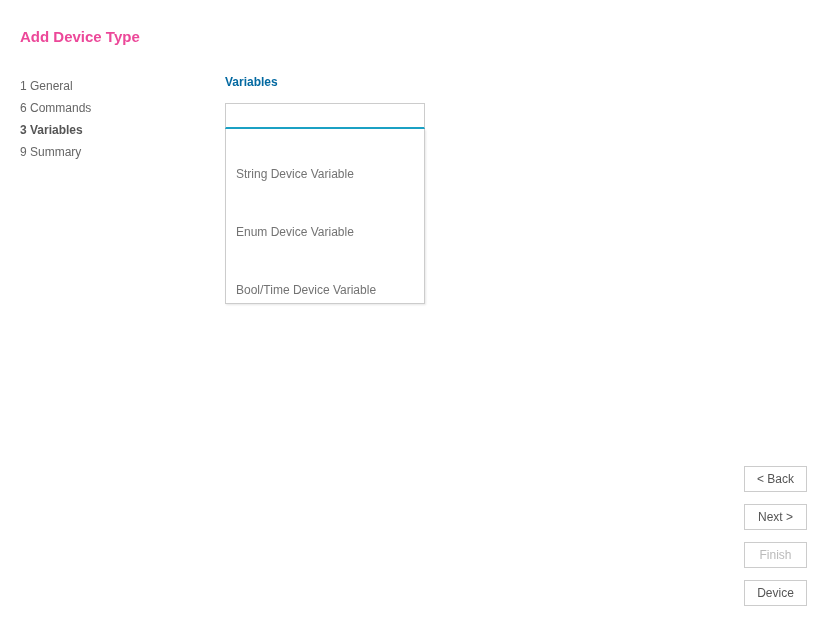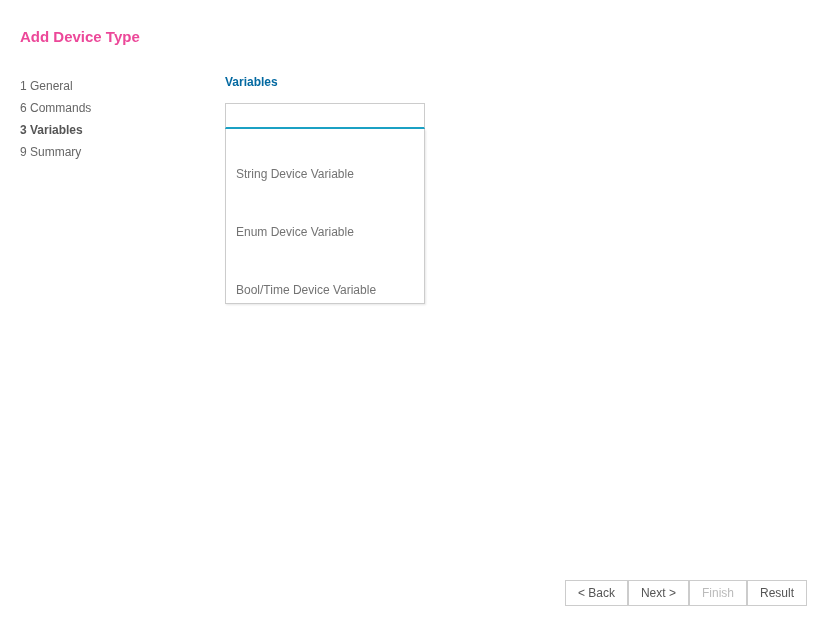--- a/index.html
+++ b/index.html
@@ -76,20 +76,22 @@
       padding: 6px 10px;
       color: #737373;
       cursor: pointer;
       margin-top: 32px;
     }
     .button-bar {
       position: absolute;
       bottom: 22px;
       right: 20px;
       display: flex;
+      gap: 12px;
+      flex-direction: column;
     }
     .btn {
       border: 1px solid #ccc;
       background: #fff;
       padding: 5px 12px;
       font-family: inherit;
       font-size: 12px;
       color: #555;
       cursor: pointer;
       min-width: 50px;
@@ -123,14 +125,14 @@
         <div class="dropdown-item">Bool/Time Device Variable</div>
       </div>
     </div>
   </div>
 </div>
 
 <div class="button-bar">
   <button class="btn">&lt; Back</button>
   <button class="btn">Next &gt;</button>
   <button class="btn disabled">Finish</button>
-  <button class="btn">Result</button>
+  <button class="btn">Device</button>
 </div>
 
 </body></html>

